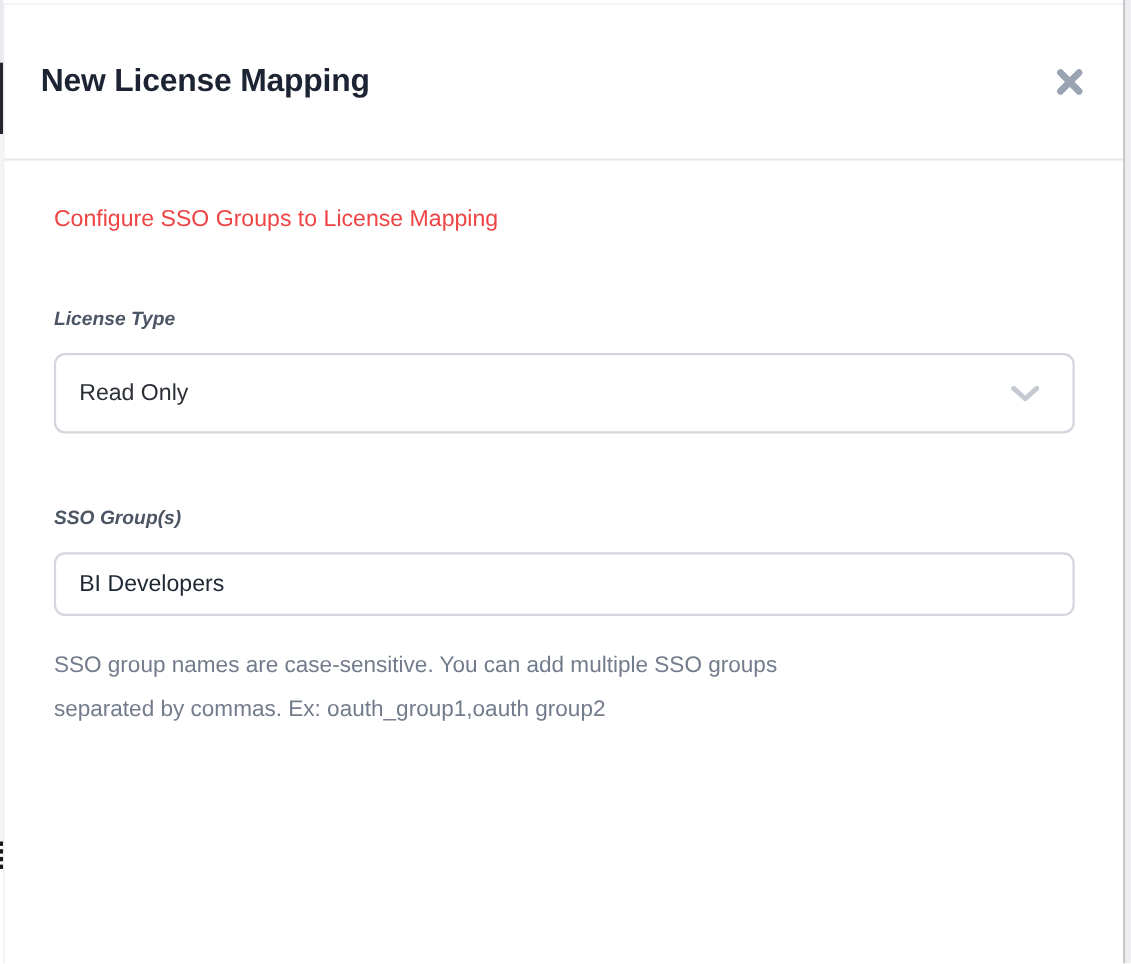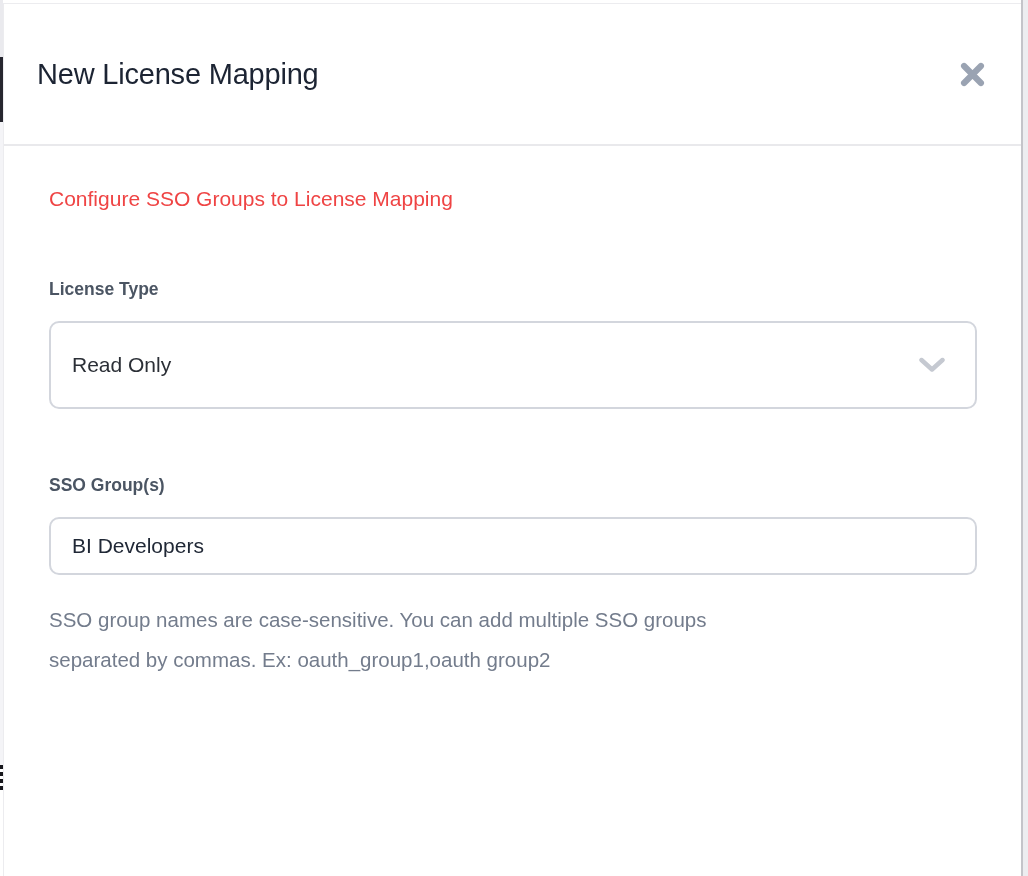--- a/index.html
+++ b/index.html
@@ -33,46 +33,47 @@
     border-left: 1px solid #ececef;
     z-index: 2;
   }
   .modal-header {
     height: 142px;
     display: flex; align-items: center;
     padding: 0 34px 0 33px;
     border-bottom: 2px solid #e9e9ec;
   }
   .modal-title {
-    font-size: 29px; font-weight: normal; color: #1c2433; letter-spacing: -0.2px;
+    font-size: 29px; font-weight: bold; color: #1c2433; letter-spacing: -0.2px;
   }
   .close-button {
     margin-left: auto;
     width: 30px; height: 30px;
     background: none; border: none; cursor: pointer;
     display: flex; align-items: center; justify-content: center;
     padding: 0;
   }
 
   .modal-body { padding: 38px 44px 0 45px; }
 
   .body-heading {
     font-size: 21px; line-height: 30px; color: #ef4444; font-weight: normal;
     margin-bottom: 65px;
   }
   .form-label {
     font-size: 17.5px; font-weight: bold; color: #4b5563; line-height: 20px;
     margin-bottom: 22px;
+    font-style: italic;
   }
   .field-group { margin-bottom: 66px; }
   .field-group:last-child { margin-bottom: 0; }
 
   .select-control {
     position: relative;
-    height: 88px; width: 100%;
+    height: 73px; width: 100%;
     border: 2px solid #d3d6dd; border-radius: 10px;
     background: #ffffff;
     display: flex; align-items: center;
     padding: 0 60px 0 21px;
     font-size: 21px; color: #2b2f36;
     cursor: pointer;
   }
   .select-chevron { position: absolute; right: 30px; top: 50%; transform: translateY(-50%); display: flex; }
 
   .text-input {

